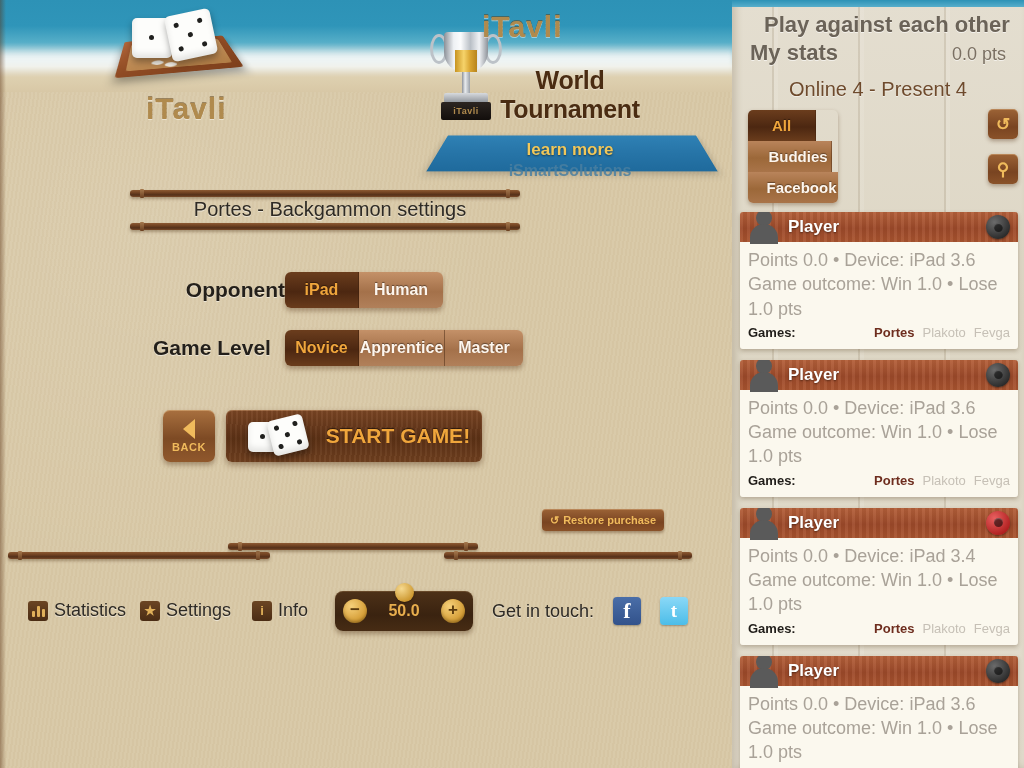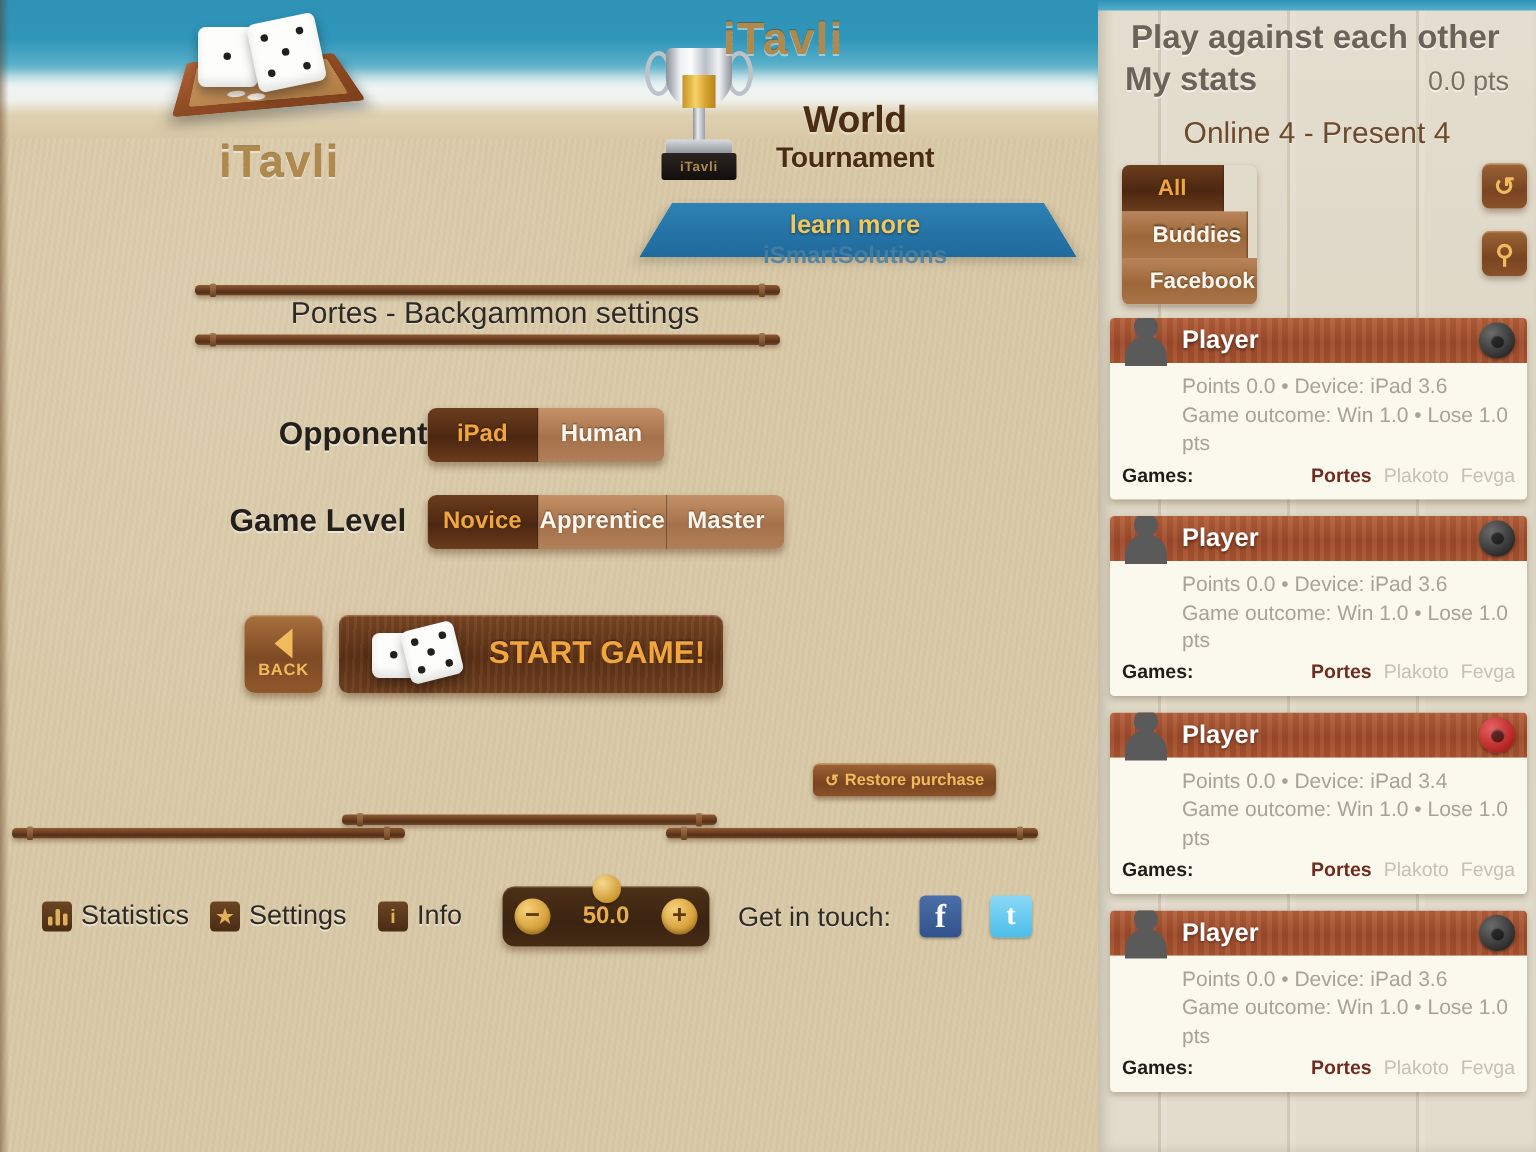--- a/index.html
+++ b/index.html
@@ -99,21 +99,21 @@
   .trophy-plate { font-size: 9px; color: #b08a4d; font-weight: bold; letter-spacing: .5px; }
   .handle { position: absolute; width: 18px; height: 30px;
     border: 3px solid #bcc2c8; border-radius: 50%; background: transparent; }
   #logo-tournament-word { left: 62px; top: 6px; font-size: 30px; }
   #tournament-line1, #tournament-line2 {
     position: absolute; left: 0; width: 300px; text-align: center;
     font-weight: bold; color: #4a2c12; letter-spacing: -0.3px;
     text-shadow: 0 1px 1px rgba(255,255,255,0.45);
   }
   #tournament-line1 { top: 62px; font-size: 25px; }
-  #tournament-line2 { top: 91px; font-size: 19px; }
+  #tournament-line2 { top: 91px; font-size: 25px; }
   #learn-more {
     position: absolute; left: 0; top: 136px; width: 300px; text-align: center;
     font-size: 17px; font-weight: bold; color: #f0c75a;
     text-shadow: 0 1px 2px rgba(0,0,0,0.5);
   }
   #smart-solutions {
     position: absolute; left: 0; top: 158px; width: 300px; text-align: center;
     font-size: 16px; font-weight: bold; color: #4a7fa0; opacity: .85;
   }
 
@@ -275,21 +275,21 @@
     overflow: hidden;
   }
   #online-pane:before {
     content:""; position:absolute; left:0; top:0; width:292px; height:7px;
     background: linear-gradient(to bottom, #2d92b6, #57aecb);
   }
   .panel-head {
     position: absolute; font-weight: bold; color: #6b6358;
     text-shadow: 0 1px 0 rgba(255,255,255,0.6);
   }
-  #panel-title { left: 22px; top: 12px; font-size: 22px; }
+  #panel-title { left: 32px; top: 12px; font-size: 22px; }
   #my-stats    { left: 18px; top: 40px; font-size: 22px; }
   #my-points   { right: 18px; top: 44px; font-size: 18px; color: #7a6f61; font-weight: normal; }
   #online-present {
     position: absolute; left: 0; top: 78px; width: 292px; text-align: center;
     font-size: 20px; color: #6e4a2c; text-shadow: 0 1px 0 rgba(255,255,255,0.55);
   }
   #filter-group {
     position: absolute; left: 748px; top: 110px; display: flex;
     border-radius: 5px; overflow: hidden; box-shadow: 0 2px 4px rgba(80,45,18,0.35); flex-direction: column;
   }
@@ -348,21 +348,21 @@
   }
   .status-dot:after {
     content: ""; width: 9px; height: 9px; border-radius: 50%;
     background: rgba(0,0,0,0.55); box-shadow: inset 0 1px 1px rgba(255,255,255,0.25);
   }
   .status-dot.offline { background: radial-gradient(circle at 35% 30%, #6b6b6b, #2b2b2b 75%); }
   .status-dot.online  { background: radial-gradient(circle at 35% 30%, #e86060, #b01f1f 75%); }
   .card-body {
     background: #fbf8ee; padding: 6px 8px 9px 8px; min-height: 78px;
   }
-  .line-meta { font-size: 14px; color: #a9a298; line-height: 1.35; margin-left: 40px; }
+  .line-meta { font-size: 18px; color: #a9a298; line-height: 1.35; }
   .games-row { display: flex; align-items: baseline; margin-top: 4px; }
   .games-label { font-size: 13px; font-weight: bold; color: #201d19; }
   .games-vals { margin-left: auto; display: flex; gap: 8px; }
   .game-tag { font-size: 13px; color: #c6c0b6; }
   .game-tag.active { color: #6e2d1e; font-weight: bold; }
 </style>
 </head>
 <body>
 
 <div id="root">

